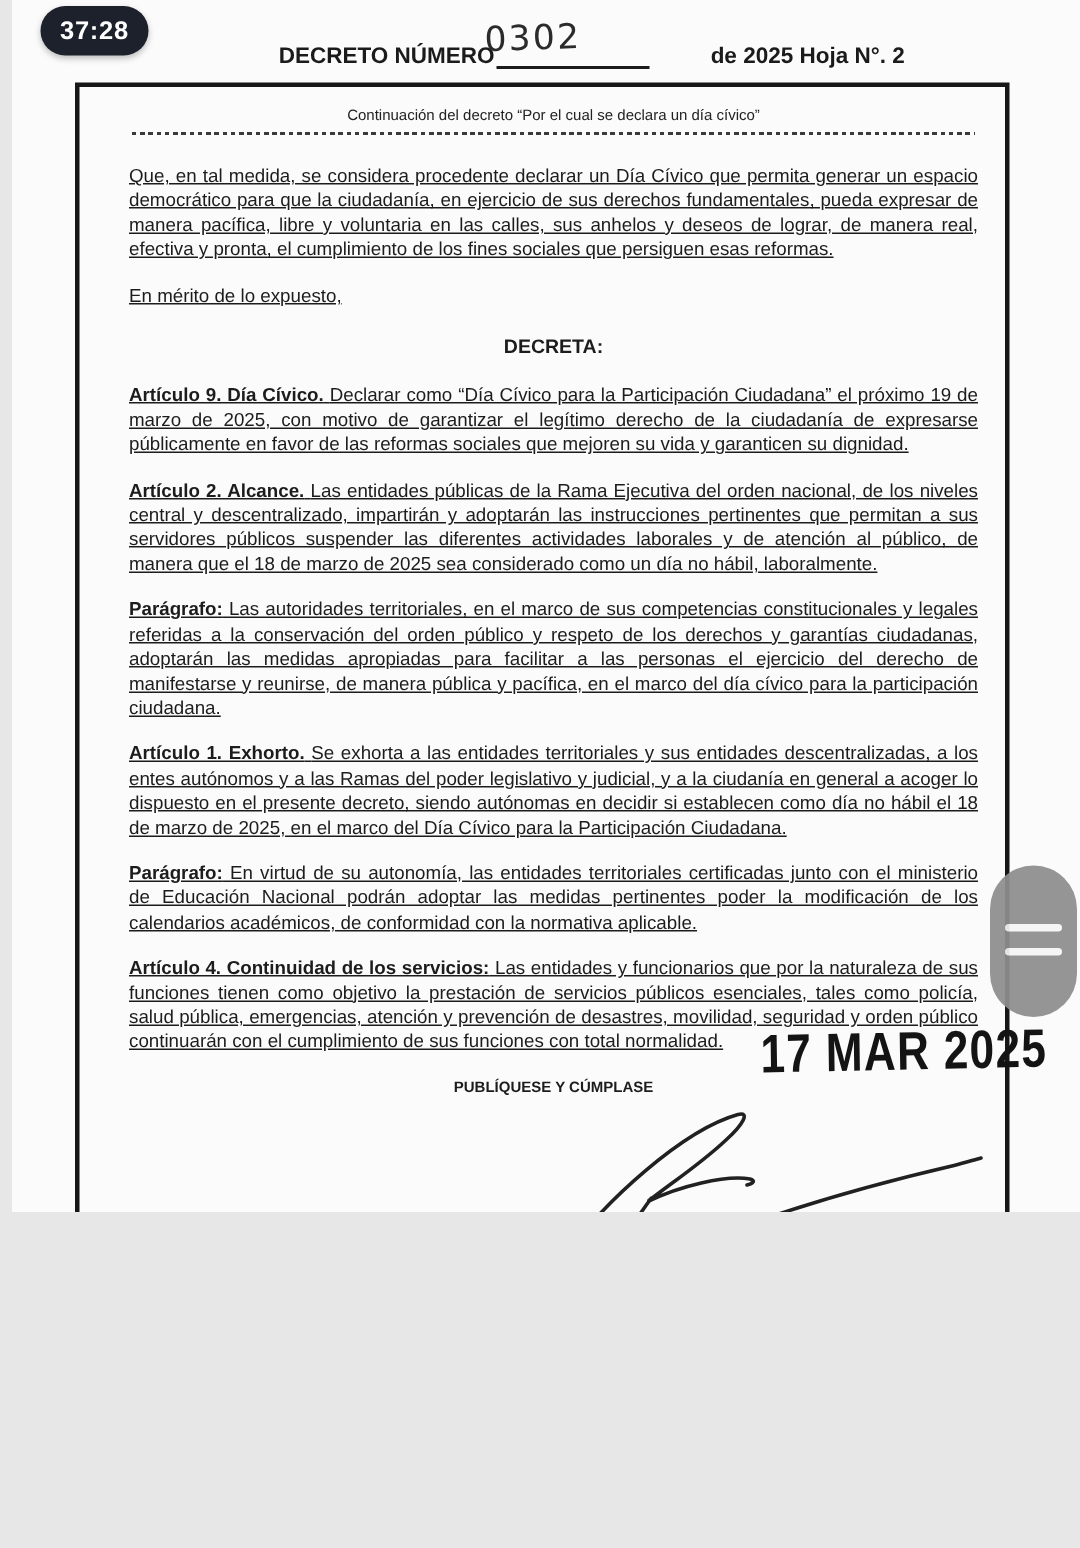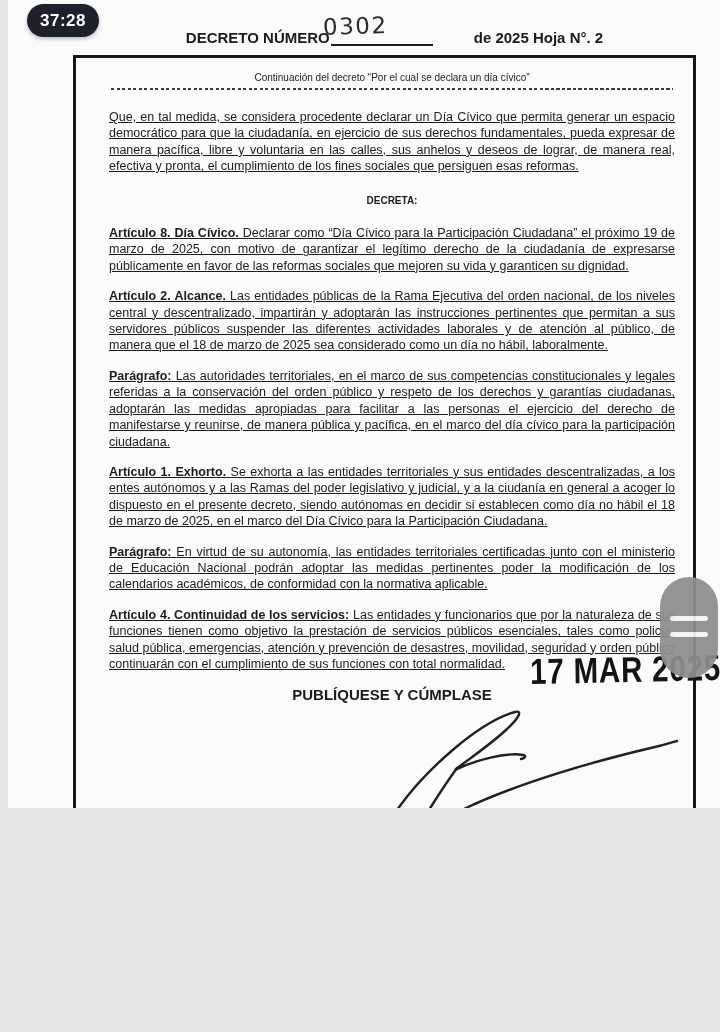--- a/index.html
+++ b/index.html
@@ -15,31 +15,31 @@
   
   .header{position:absolute;top:24px;left:0;width:100%;display:flex;justify-content:center;
           align-items:flex-end;z-index:2;}
   .h-label,.h-suffix{font-weight:bold;font-size:15px;color:#1b1b1b;white-space:nowrap;margin-left:40px;}
   .h-line{width:102px;height:20px;border-bottom:2px solid #1b1b1b;position:relative;margin:0 1px;}
   .h-number{position:absolute;left:-8px;top:-11px;font-size:23px;font-weight:500;color:#2b2b2b;
             transform:rotate(-2deg);letter-spacing:1.5px;font-family:"DejaVu Sans",sans-serif;}
 
   
   .docbox{position:absolute;left:42px;top:55px;width:617px;height:958px;border:3px solid #171717;
-          border-bottom-width:5px;background:transparent;z-index:1;margin-left:23px;}
+          border-bottom-width:5px;background:transparent;z-index:1;}
   .doc-content{padding:12px 18px 0 33px;font-size:12.5px;line-height:16.4px;text-align:justify;}
   .continuation{text-align:center;font-size:10px;line-height:13px;margin:1px 0 4px;color:#222;}
   .dashline{height:2px;margin:3px 2px 19px;
             background:repeating-linear-gradient(90deg,#3a3a3a 0 3px,transparent 3px 5.5px);}
   p.body-par{margin:0 0 14px;text-decoration:underline;}
   .lead{font-weight:bold;}
-  .decreta{text-align:center;font-weight:bold;font-size:10px;margin:18px 0 16px;}
+  .decreta{text-align:center;font-weight:bold;font-size:13px;margin:18px 0 16px;}
 
   .closing-area{position:relative;height:170px;}
-  .closing-lines{text-align:center;font-weight:bold;font-size:15px;line-height:17.5px;margin:0;}
+  .closing-lines{text-align:center;font-weight:bold;font-size:10px;line-height:17.5px;margin:0;}
   .stamp{position:absolute;top:-26px;right:-46px;font-size:36px;font-weight:bold;color:#141414;
          transform:scaleX(.82) rotate(-1deg);transform-origin:right center;letter-spacing:1px;
          white-space:nowrap;z-index:3;}
   .signature{position:absolute;left:258px;top:22px;z-index:2;}
 
   
   .scroll-handle{position:absolute;left:652px;top:577px;width:58px;height:101px;background:#8e8e8e;
                  border-radius:29px;opacity:.93;z-index:6;cursor:grab;}
   .scroll-handle .bar{position:absolute;left:10px;width:38px;height:5px;background:#f5f5f5;border-radius:3px;}
   .scroll-handle .bar.b1{top:39px;}
@@ -66,25 +66,26 @@
       <span class="h-suffix">de 2025 Hoja N°. 2</span>
     </div>
 
     <div class="docbox">
       <div class="doc-content">
 
         <div class="continuation">Continuación del decreto “Por el cual se declara un día cívico”</div>
         <div class="dashline"></div>
 
         <p class="body-par">Que, en tal medida, se considera procedente declarar un Día Cívico que permita generar un espacio democrático para que la ciudadanía, en ejercicio de sus derechos fundamentales, pueda expresar de manera pacífica, libre y voluntaria en las calles, sus anhelos y deseos de lograr, de manera real, efectiva y pronta, el cumplimiento de los fines sociales que persiguen esas reformas.</p>
+        <p class="body-par">En mérito de lo expuesto,</p>
 
         <div class="decreta">DECRETA:</div>
 
         <p class="body-par">
-          <span class="lead">Artículo 8. Día Cívico.</span>
+          <span class="lead">Artículo 9. Día Cívico.</span>
           <span>Declarar como “Día Cívico para la Participación Ciudadana” el próximo 19 de marzo de 2025, con motivo de garantizar el legítimo derecho de la ciudadanía de expresarse públicamente en favor de las reformas sociales que mejoren su vida y garanticen su dignidad.</span>
         </p>
 
         <p class="body-par">
           <span class="lead">Artículo 2. Alcance.</span>
           <span>Las entidades públicas de la Rama Ejecutiva del orden nacional, de los niveles central y descentralizado, impartirán y adoptarán las instrucciones pertinentes que permitan a sus servidores públicos suspender las diferentes actividades laborales y de atención al público, de manera que el 18 de marzo de 2025 sea considerado como un día no hábil, laboralmente.</span>
         </p>
 
         <p class="body-par">
           <span class="lead">Parágrafo:</span>

